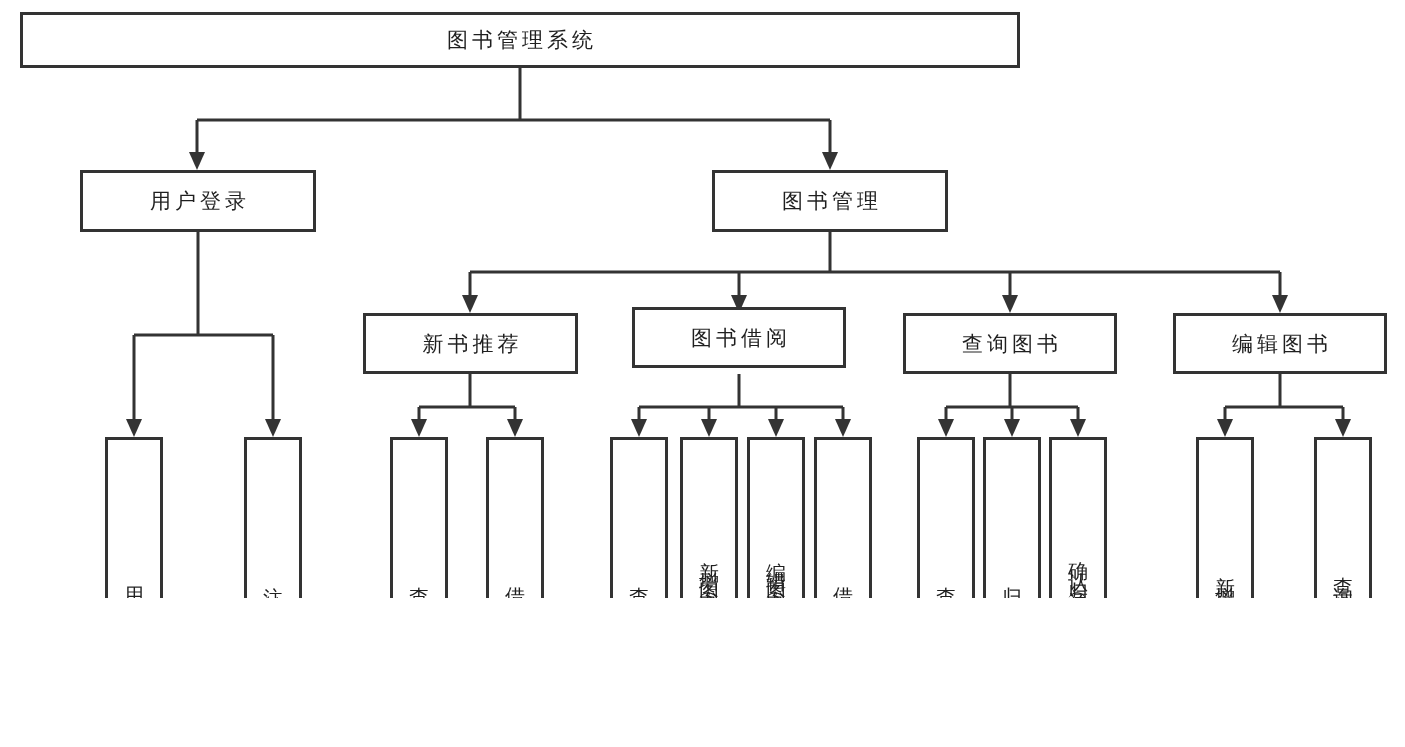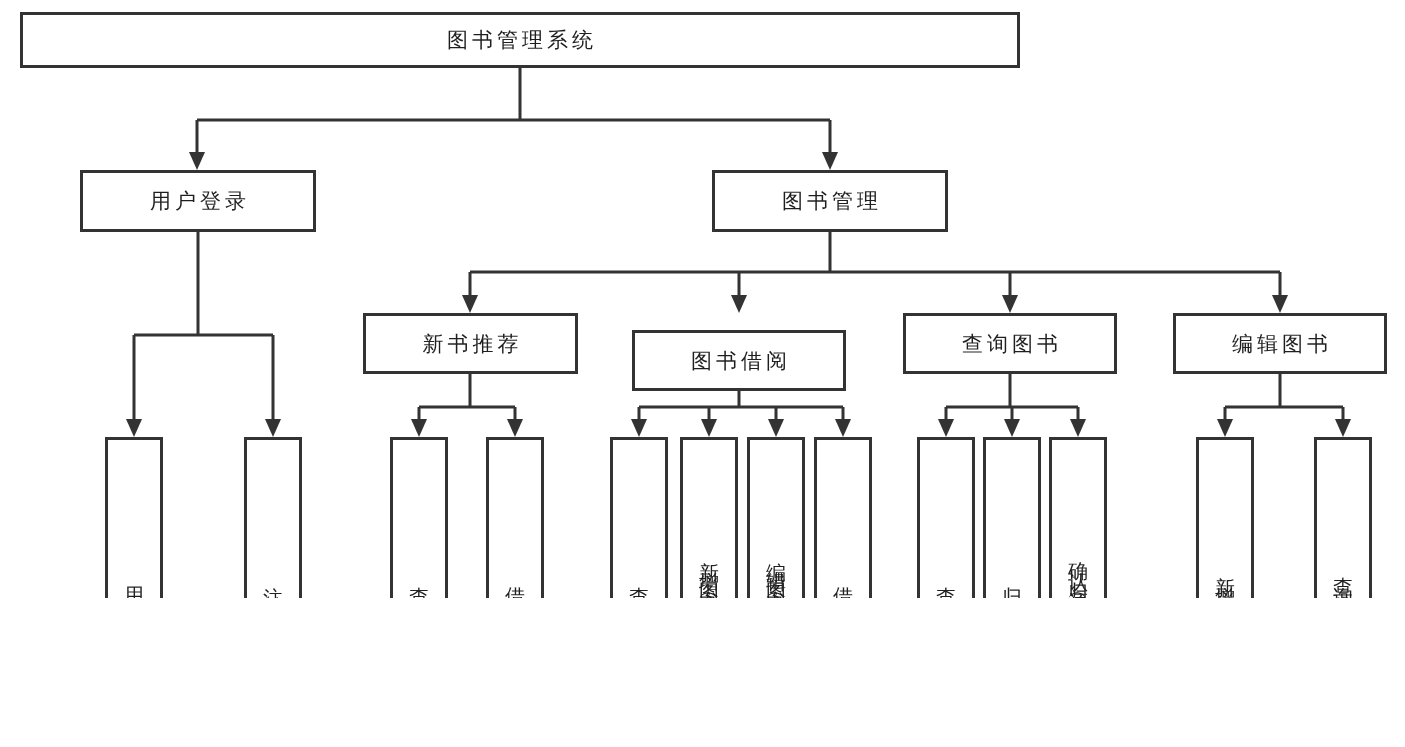--- a/index.html
+++ b/index.html
@@ -116,21 +116,21 @@
   <div class="box" style="left:80px;top:170px;width:236px;height:62px">
     <span class="hlabel">用户登录</span>
   </div>
   <div class="box" style="left:712px;top:170px;width:236px;height:62px">
     <span class="hlabel">图书管理</span>
   </div>
 
   <div class="box" style="left:363px;top:313px;width:215px;height:61px">
     <span class="hlabel">新书推荐</span>
   </div>
-  <div class="box" style="left:632px;top:330px;width:214px;height:61px">
+  <div class="box" style="left:632px;top:307px;width:214px;height:61px">
     <span class="hlabel">图书借阅</span>
   </div>
   <div class="box" style="left:903px;top:313px;width:214px;height:61px">
     <span class="hlabel">查询图书</span>
   </div>
   <div class="box" style="left:1173px;top:313px;width:214px;height:61px">
     <span class="hlabel">编辑图书</span>
   </div>
 
   <div class="box vbox" style="left:105px;top:437px;width:58px;height:298px">

